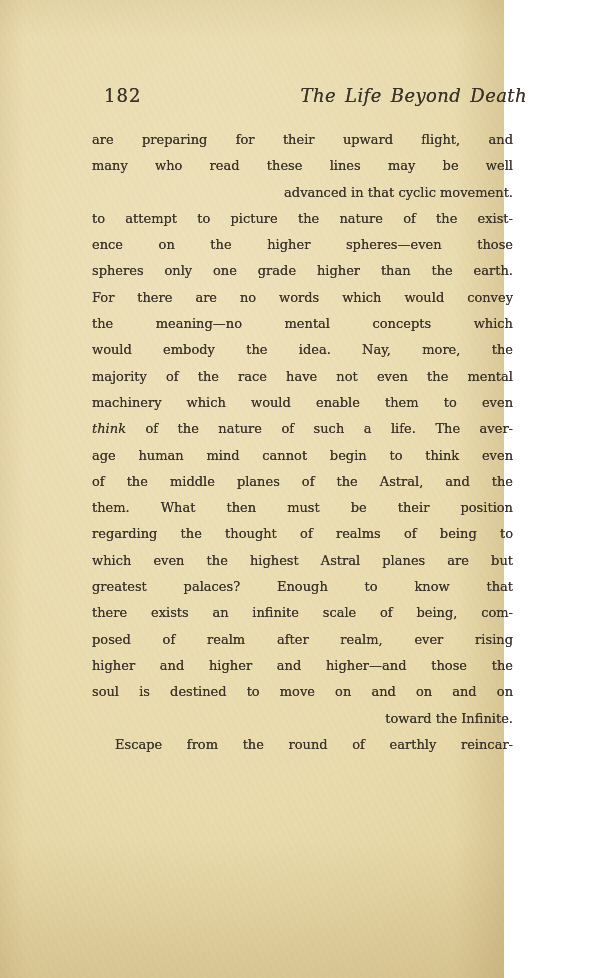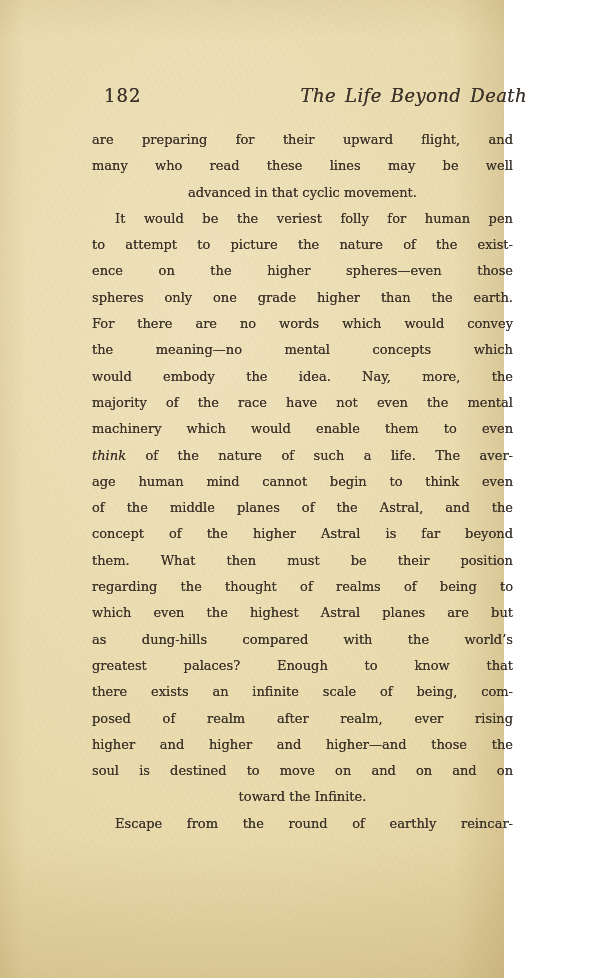--- a/index.html
+++ b/index.html
@@ -56,21 +56,21 @@
     top: 127px;
     left: 92px;
     width: 421px;
     font-size: 13px;
     text-shadow: 0 0 0.4px rgba(58,49,40,0.8);
   }
   .line {
     height: 26.3px;
     line-height: 26.3px;
     overflow: hidden;
-    text-align: center;
+    text-align: right;
     white-space: normal;
   }
   .line.just {
     text-align: justify;
     text-align-last: justify;
   }
   .line.just::after {
     content: "";
     display: inline-block;
     width: 100%;
@@ -87,37 +87,34 @@
 
 <div class="scan-page">
   <div class="running-head">
     <span class="page-number">182</span>
     <span class="running-title">The Life Beyond Death</span>
   </div>
   <div class="text-block">
       <div class="line just">are preparing for their upward flight, and</div>
       <div class="line just">many who read these lines may be well</div>
       <div class="line">advanced in that cyclic movement.</div>
-      <div class="line just indent">It would be the veriest folly for human pen</div>
       <div class="line just">to attempt to picture the nature of the exist-</div>
       <div class="line just">ence on the higher spheres—even those</div>
       <div class="line just">spheres only one grade higher than the earth.</div>
       <div class="line just">For there are no words which would convey</div>
       <div class="line just">the meaning—no mental concepts which</div>
       <div class="line just">would embody the idea. Nay, more, the</div>
       <div class="line just">majority of the race have not even the mental</div>
       <div class="line just">machinery which would enable them to even</div>
       <div class="line just"><em>think</em><span> of the nature of such a life. The aver-</span></div>
       <div class="line just">age human mind cannot begin to think even</div>
       <div class="line just">of the middle planes of the Astral, and the</div>
-      <div class="line just">concept of the higher Astral is far beyond</div>
       <div class="line just">them. What then must be their position</div>
       <div class="line just">regarding the thought of realms of being to</div>
       <div class="line just">which even the highest Astral planes are but</div>
-      <div class="line just">as dung-hills compared with the world’s</div>
       <div class="line just">greatest palaces? Enough to know that</div>
       <div class="line just">there exists an infinite scale of being, com-</div>
       <div class="line just">posed of realm after realm, ever rising</div>
       <div class="line just">higher and higher and higher—and those the</div>
       <div class="line just">soul is destined to move on and on and on</div>
       <div class="line">toward the Infinite.</div>
       <div class="line just indent">Escape from the round of earthly reincar-</div>
     </div>
 </div>
 

